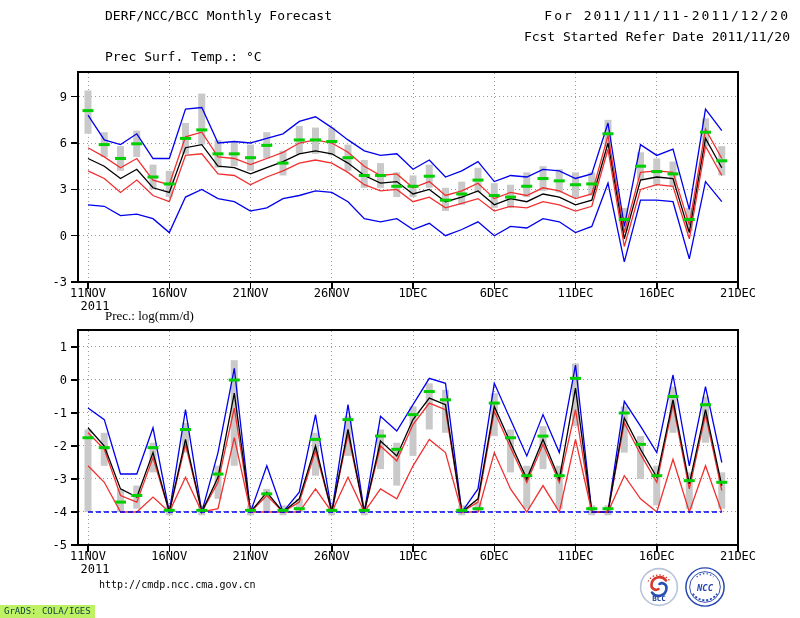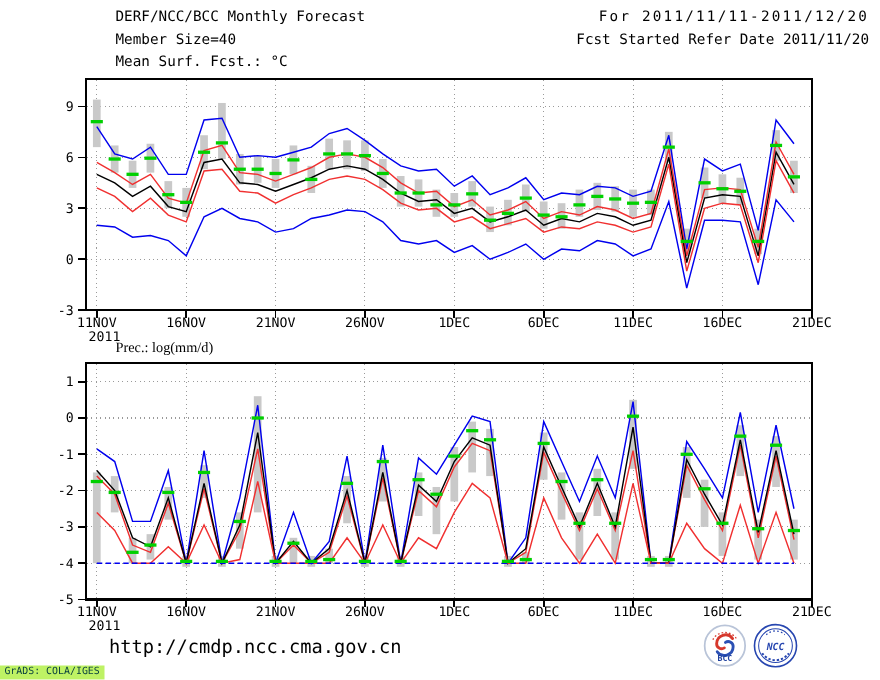--- a/index.html
+++ b/index.html
@@ -6,21 +6,21 @@
   .page{position:relative;width:800px;height:618px;background:#ffffff;overflow:hidden;
         font-family:"DejaVu Sans Mono",monospace;color:#000;}
   .abs{position:absolute;white-space:pre;padding-left:27px;}
   .hdr{font-size:13px;line-height:20px;}
   .hdr-left{left:78px;}
   .hdr-right{right:10px;text-align:right;}
   .hdr-wide{letter-spacing:2px;}
   .chart-svg{position:absolute;left:0;top:0;width:800px;height:618px;}
   .chart-svg text{font-family:"DejaVu Sans Mono",monospace;fill:#000;}
   .precip-title{left:78px;top:308px;font-size:13px;font-family:Liberation Serif, serif;}
-  .footer-url{left:72px;top:579px;font-size:17px;}
+  .footer-url{left:72px;top:579px;font-size:10px;}
   .grads-strip{left:0;top:605px;height:13px;background:#bef264;color:#063e3e;
                font-size:9px;line-height:13px;padding:0 4px;}
   .logo{position:absolute;}
 </style>
 </head>
 <body>
 
 <div class="page">
 
   <svg class="chart-svg" viewBox="0 0 800 618" xmlns="http://www.w3.org/2000/svg">
@@ -300,22 +300,21 @@
           <text x="575.5" y="560" text-anchor="middle" font-size="12">11DEC</text>
           <line x1="656.75" y1="545" x2="656.75" y2="552" stroke="#000" stroke-width="1.5" shape-rendering="crispEdges"></line>
           <text x="656.75" y="560" text-anchor="middle" font-size="12">16DEC</text>
           <line x1="738" y1="545" x2="738" y2="552" stroke="#000" stroke-width="1.5" shape-rendering="crispEdges"></line>
           <text x="738" y="560" text-anchor="middle" font-size="12">21DEC</text>
         </g>
       </g>
   </svg>
 
   <div class="abs hdr hdr-left" style="top:6px">DERF/NCC/BCC Monthly Forecast</div>
-  <div class="abs hdr hdr-left" style="top:27px">Member Size=40</div>
-  <div class="abs hdr hdr-left" style="top:47px">Mean Surf. Fcst.: °C</div>
+  <div class="abs hdr hdr-left" style="top:47px">Prec Surf. Temp.: °C</div>
 
   <div class="abs hdr hdr-right hdr-wide" style="top:6px">For 2011/11/11-2011/12/20</div>
   <div class="abs hdr hdr-right" style="top:27px">Fcst Started Refer Date 2011/11/20</div>
 
   <div class="abs precip-title">Prec.: log(mm/d)</div>
 
   <div class="abs footer-url">http://cmdp.ncc.cma.gov.cn</div>
 
   <svg class="logo" style="left:639px;top:567px;width:40px;height:40px" viewBox="0 0 40 40" xmlns="http://www.w3.org/2000/svg">
     <circle cx="20" cy="20" r="18.4" fill="#ffffff" stroke="#b9c4d8" stroke-width="1.6"></circle>

